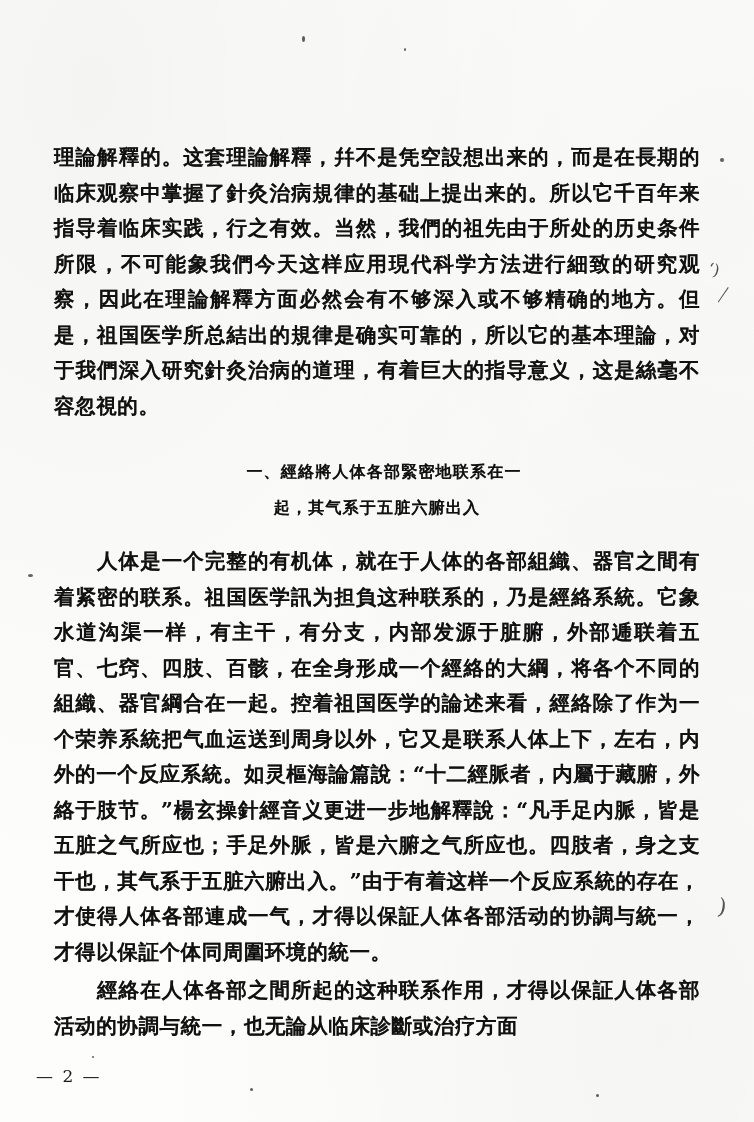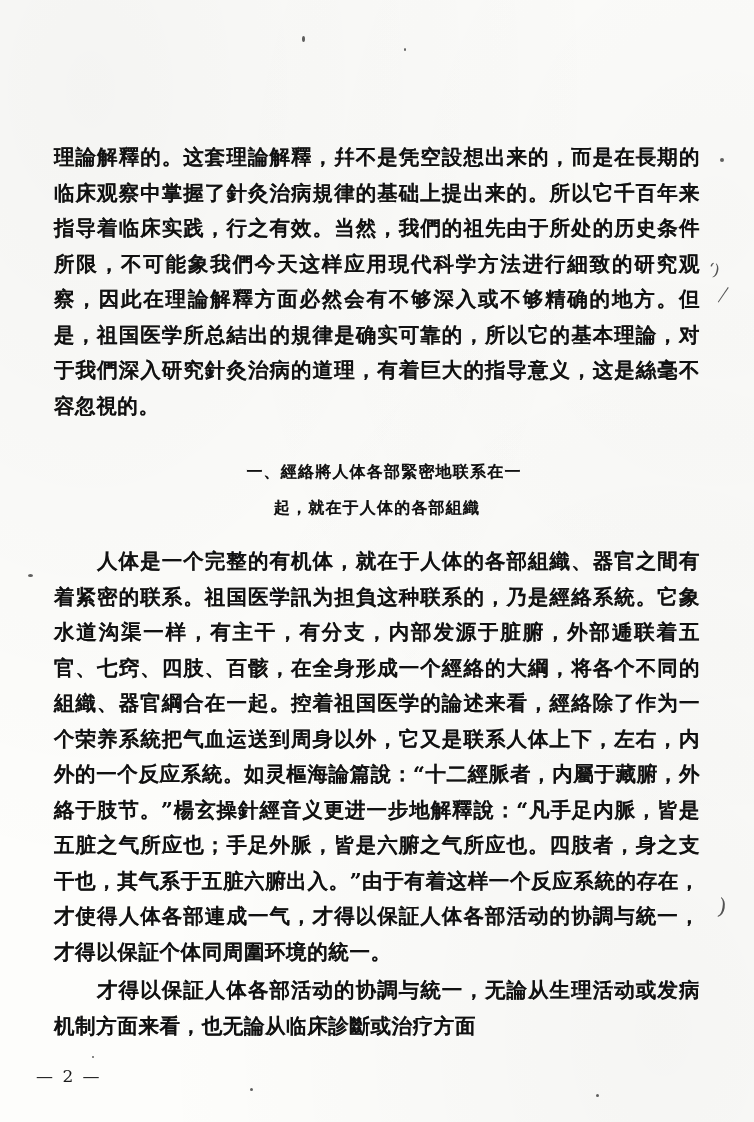--- a/index.html
+++ b/index.html
@@ -116,24 +116,24 @@
   <div class="speck" style="left:250px; top:1088px; width:3px; height:3px;"></div>
   <div class="speck" style="left:596px; top:1094px; width:3px; height:3px;"></div>
   <div class="speck" style="left:92px; top:1056px; width:2px; height:2px;"></div>
 
   <div class="content">
 
     <p class="para">理論解釋的。这套理論解釋，幷不是凭空設想出来的，而是在長期的临床观察中掌握了針灸治病規律的基础上提出来的。所以它千百年来指导着临床实践，行之有效。当然，我們的祖先由于所处的历史条件所限，不可能象我們今天这样应用現代科学方法进行細致的研究观察，因此在理論解釋方面必然会有不够深入或不够精确的地方。但是，祖国医学所总結出的規律是确实可靠的，所以它的基本理論，对于我們深入研究針灸治病的道理，有着巨大的指导意义，这是絲毫不容忽視的。</p>
 
     <div class="section-heading">
       <span class="line1">一、經絡將人体各部緊密地联系在一</span>
-      <span class="line2">起，就在于人体的各部組織</span>
+      <span class="line2">起，其气系于五脏六腑出入</span>
     </div>
 
     <p class="para indent">人体是一个完整的有机体，就在于人体的各部組織、器官之間有着紧密的联系。祖国医学訊为担負这种联系的，乃是經絡系統。它象水道沟渠一样，有主干，有分支，内部发源于脏腑，外部逓联着五官、七窍、四肢、百骸，在全身形成一个經絡的大綱，将各个不同的組織、器官綱合在一起。控着祖国医学的論述来看，經絡除了作为一个荣养系統把气血运送到周身以外，它又是联系人体上下，左右，内外的一个反应系統。如灵樞海論篇說：“十二經脈者，内屬于藏腑，外絡于肢节。”楊玄操針經音义更进一步地解釋說：“凡手足内脈，皆是五脏之气所应也；手足外脈，皆是六腑之气所应也。四肢者，身之支干也，其气系于五脏六腑出入。”由于有着这样一个反应系統的存在，才使得人体各部連成一气，才得以保証人体各部活动的协調与統一，才得以保証个体同周圍环境的統一。</p>
 
-    <p class="para indent spaced">才得以保証人体各部活动的协調与統一，无論从生理活动或发病机制方面来看，也无論从临床診斷或治疗方面</p>
+    <p class="para indent spaced">經絡在人体各部之間所起的这种联系作用，才得以保証人体各部活动的协調与統一，也无論从临床診斷或治疗方面</p>
 
   </div>
 
   <div class="page-number">— 2 —</div>
 
 </div>
 
 </body></html>

